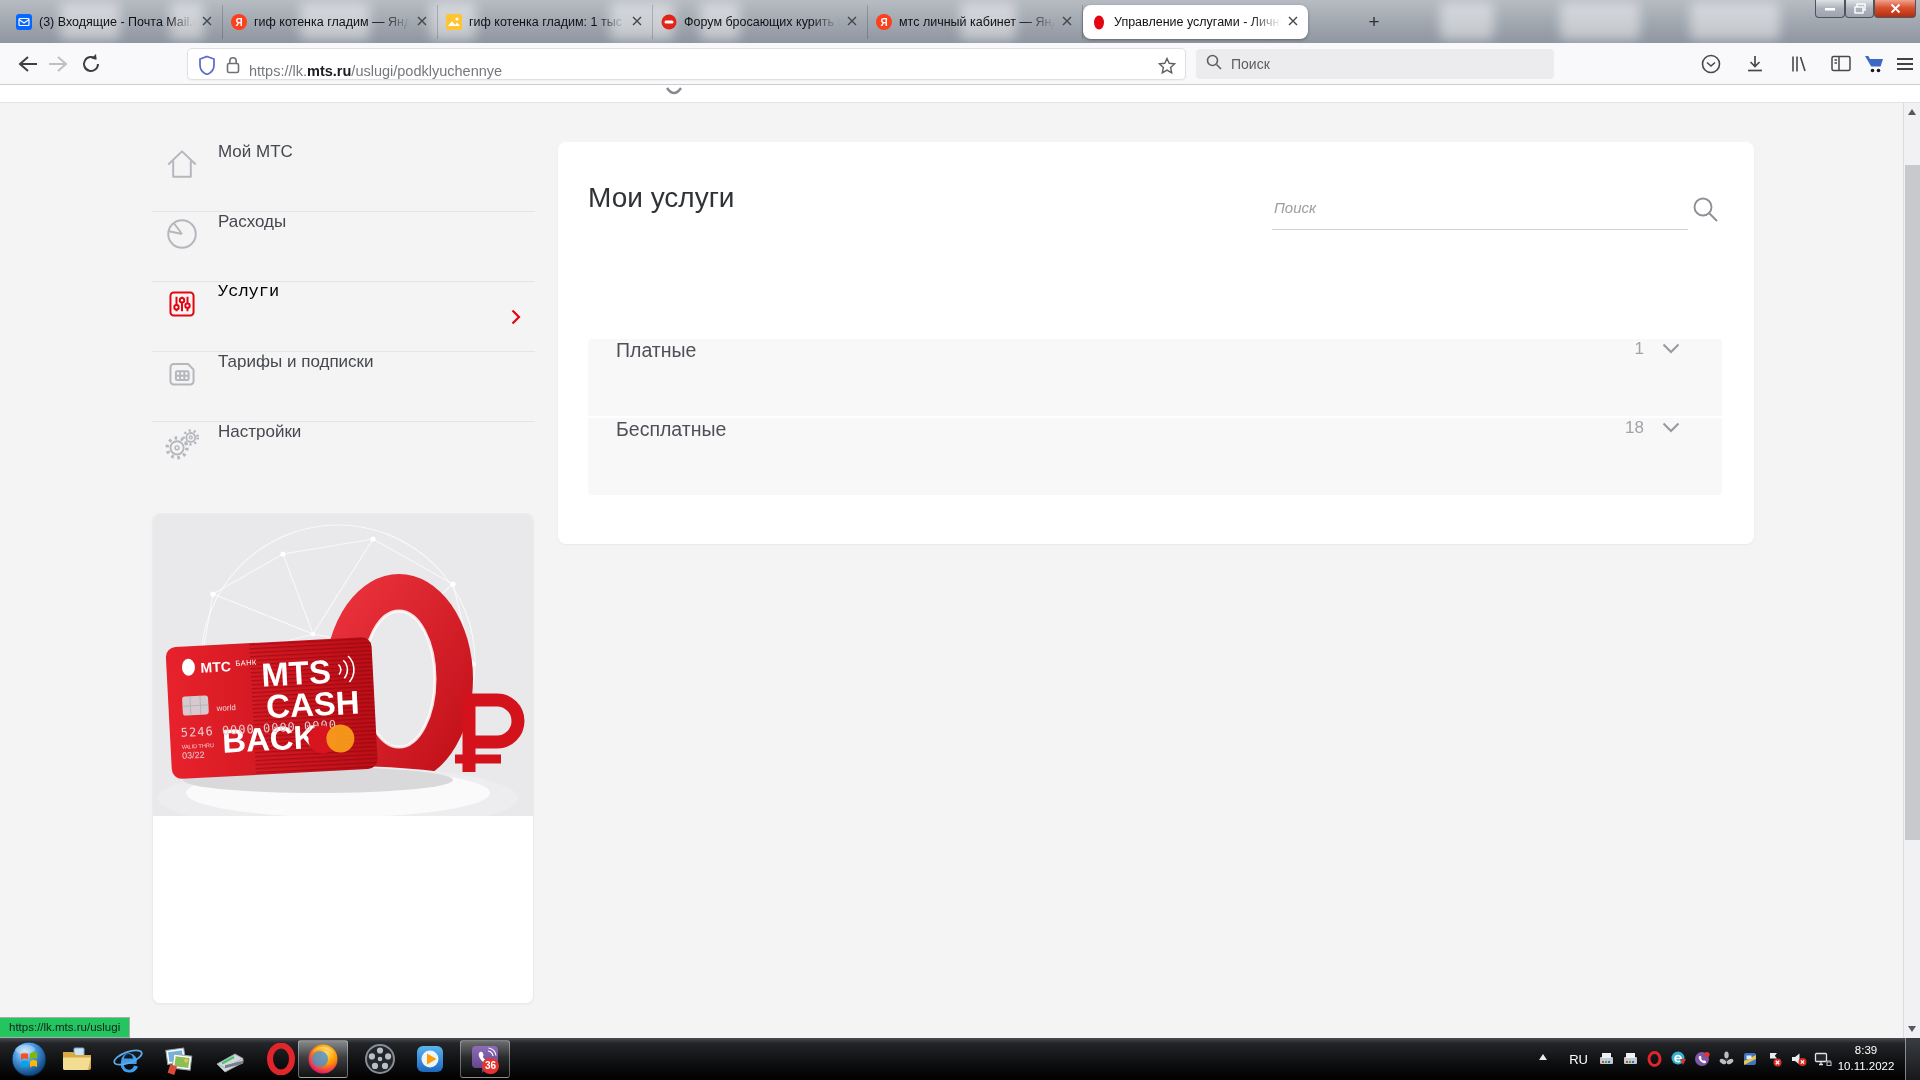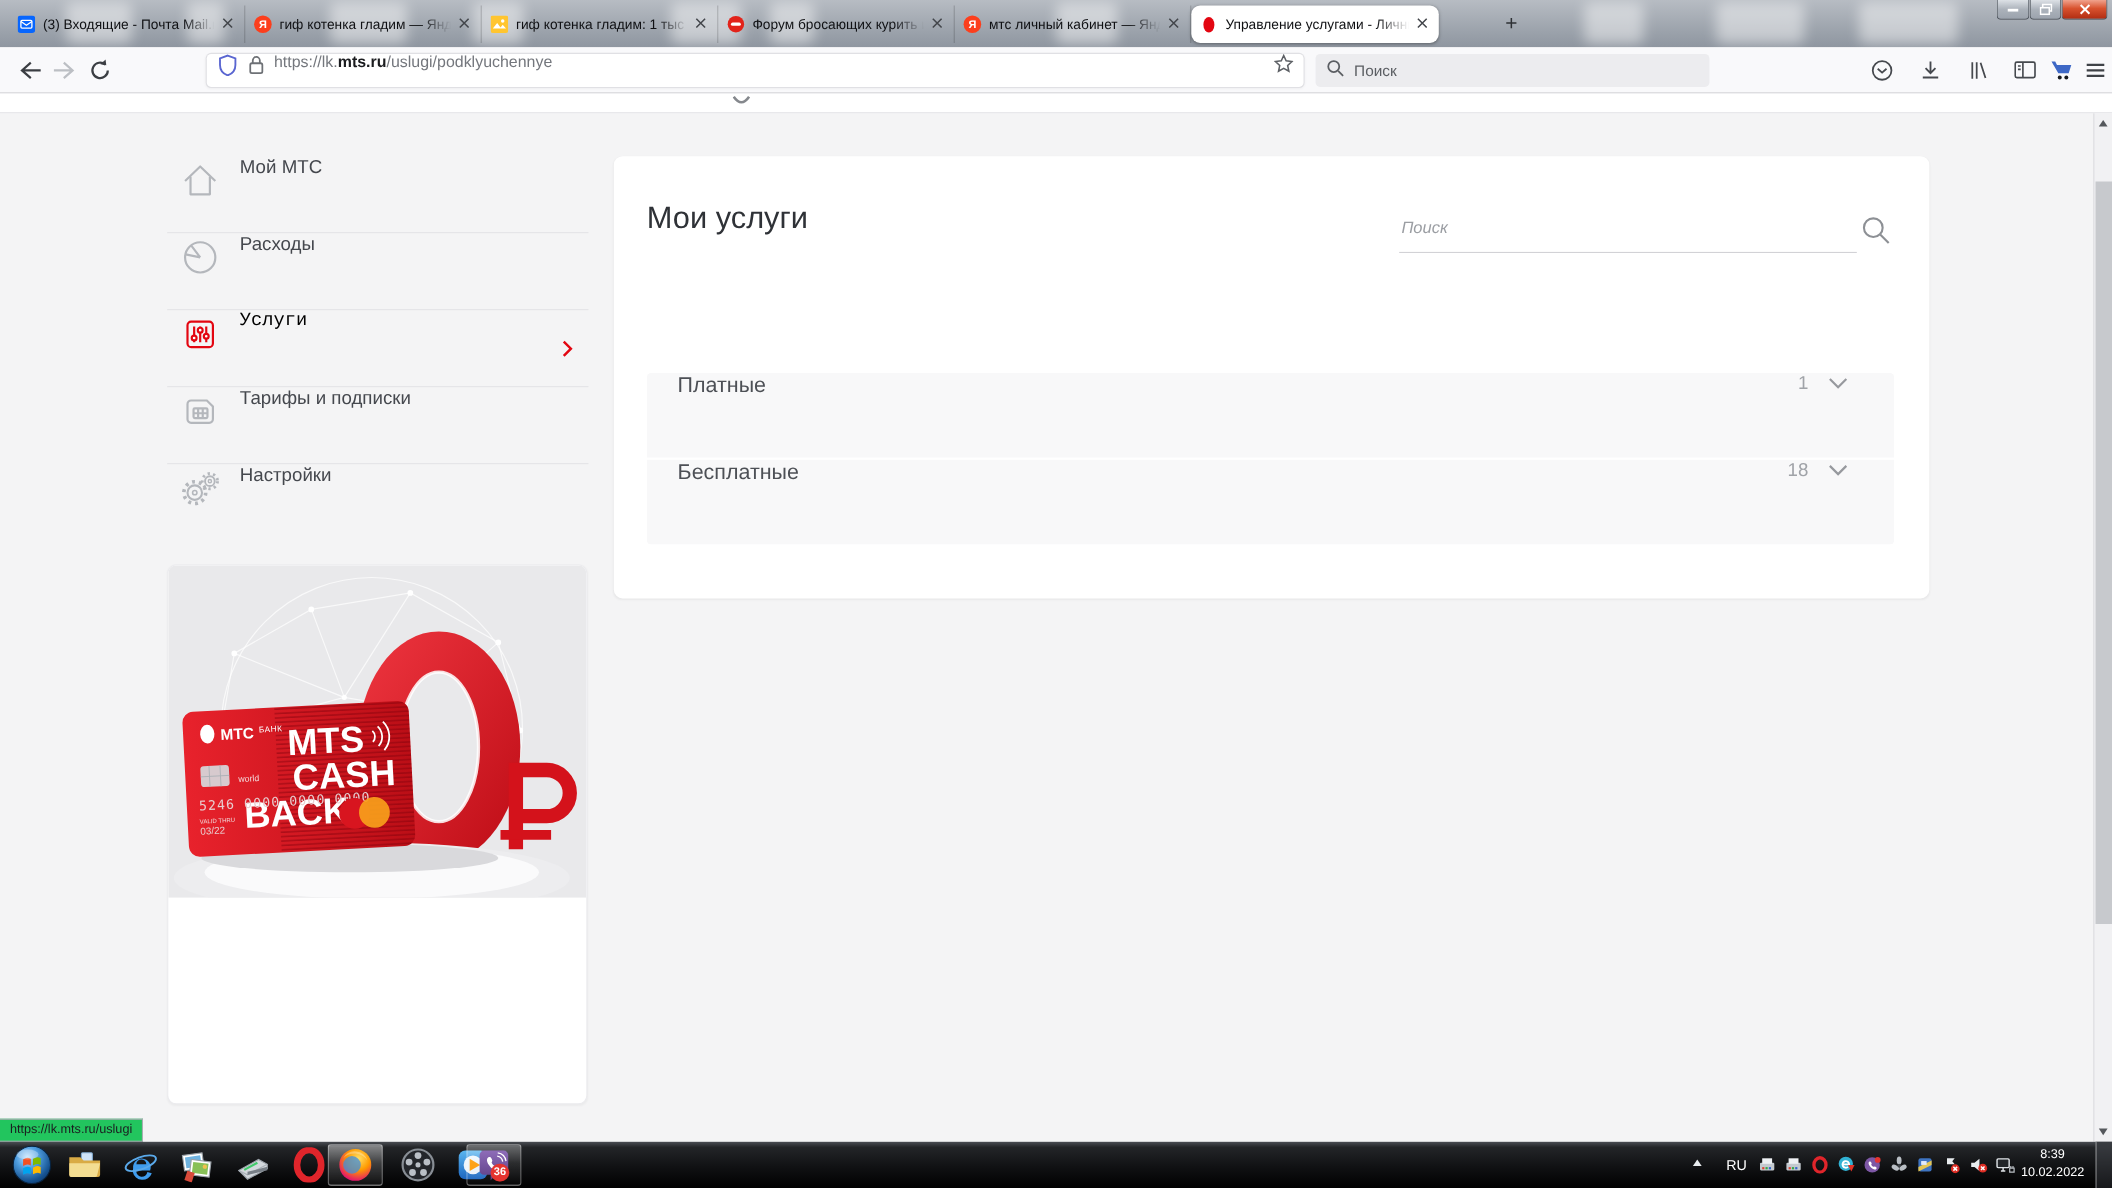--- a/index.html
+++ b/index.html
@@ -31,21 +31,21 @@
     background:linear-gradient(#e6eaefcc,#aab1bacc 50%,#99a1abcc);
     display:flex;align-items:center;justify-content:center;}
   .wbtn.close{background:linear-gradient(#f0a28d,#d8522f 45%,#b22d12);}
   
   .navbar{position:absolute;left:0;top:43px;width:1920px;height:42px;
     background:#f9f9fb;border-bottom:1px solid #ccccd0;box-sizing:border-box;}
   .navbtn{position:absolute;top:6px;width:30px;height:30px;display:flex;
     align-items:center;justify-content:center;border-radius:4px;}
   .urlbar{position:absolute;left:188px;top:6px;width:997px;height:30px;background:#fff;
     border-radius:4px;box-shadow:0 0 0 1px #e0e0e4,0 1px 3px rgba(0,0,0,.08);
-    display:flex;align-items:flex-start;}
+    display:flex;align-items:flex-end;}
   .urltext{font-size:14.5px;color:#74777d;margin-left:8px;white-space:nowrap;}
   .urltext b{color:#1b1c1f;font-weight:600;}
   .searchbar{position:absolute;left:1196px;top:6px;width:358px;height:30px;
     background:#ececef;border-radius:4px;display:flex;align-items:center;}
   .searchbar input{border:none;background:transparent;outline:none;font-size:14px;
     color:#3a3d42;width:280px;font-family:inherit;}
   .searchbar input::placeholder{color:#5b5e63;opacity:1;}
   
   .pagestrip{position:absolute;left:0;top:85px;width:1920px;height:18px;background:#fff;
     border-bottom:1px solid #e3e3e6;box-sizing:border-box;}
@@ -594,21 +594,21 @@
             <linearGradient id="wmpg" x1="0" y1="0" x2="0" y2="1">
               <stop offset="0" stop-color="#59b6f0"></stop>
               <stop offset="1" stop-color="#1d66c0"></stop>
             </linearGradient>
           </defs>
           <rect x="3" y="3" width="26" height="26" rx="6" fill="url(#wmpg)"></rect>
           <circle cx="16" cy="16" r="8.5" fill="#fff" opacity="0.9"></circle>
           <path d="M13 10.5 L22.5 16 L13 21.5 Z" fill="#ff9a00"></path>
         </svg>
       </div>
-    <div class="tslot open" style="left:424px">
+    <div class="tslot open" style="left:460px">
       <div style="position:relative;width:32px;height:32px">
         <svg width="32" height="32" viewBox="0 0 32 32">
             <defs>
               <linearGradient id="vbg" x1="0" y1="0" x2="0" y2="1">
                 <stop offset="0" stop-color="#8e6cb8"></stop>
                 <stop offset="1" stop-color="#5d3f86"></stop>
               </linearGradient>
             </defs>
             <path d="M7 3 h18 a4 4 0 0 1 4 4 v14 a4 4 0 0 1-4 4 h-7 l-5 5 v-5 h-6 a4 4 0 0 1-4-4 V7 a4 4 0 0 1 4-4 z" fill="url(#vbg)"></path>
             <path d="M11 9 c2.5-1 3 1.5 3.5 2.8 c.3 1-.8 1.6-.5 2.3 c.6 1.4 2 2.8 3.4 3.4 c.7.3 1.3-.8 2.3-.5 c1.3.5 3.8 1 2.8 3.5 c-.5 1.2-2.6 1.7-4.3 1 c-3.5-1.3-7-4.8-8.2-8.2 c-.6-1.7-.2-3.8 1-4.3 z" fill="#fff"></path>
@@ -677,18 +677,18 @@
         </svg>
       <svg width="18" height="16">
           <rect x="1.5" y="2.5" width="11" height="8" rx="1" fill="#23262a" stroke="#dfe3e7" stroke-width="1.3"></rect>
           <path d="M5 13.5 h4 M7 10.5 v3" stroke="#dfe3e7" stroke-width="1.3"></path>
           <path d="M13 11 h4 v3.5 h-4 z M14 11 v-2 M16 11 v-2" stroke="#b9bec4" stroke-width="1.1" fill="none"></path>
         </svg>
     </div>
 
     <div class="clock">
       <div>8:39</div>
-      <div>10.02.2022</div>
+      <div>10.11.2022</div>
     </div>
     <div class="showdesk"></div>
   </div>
 
 </div>
 
 </body></html>

